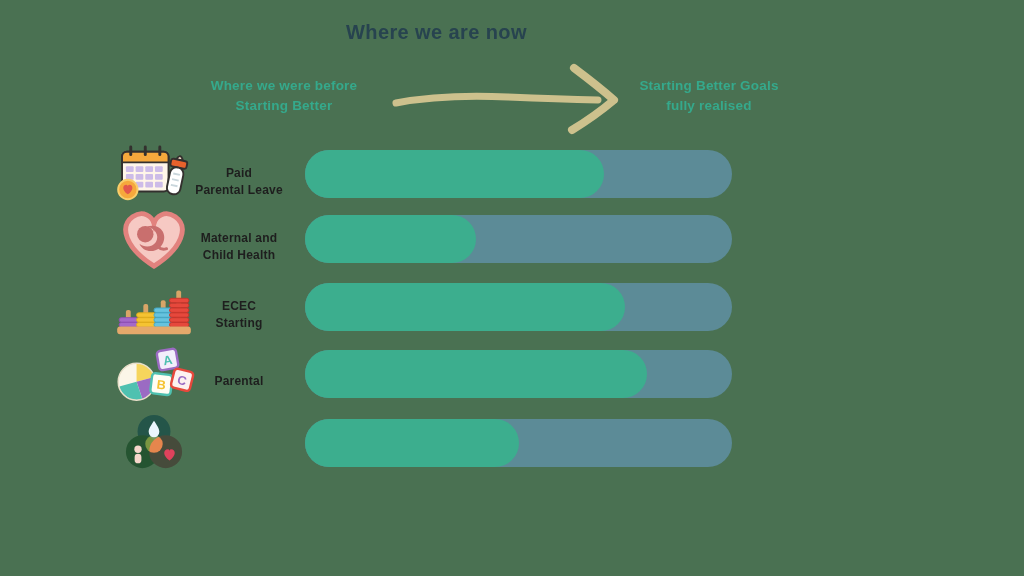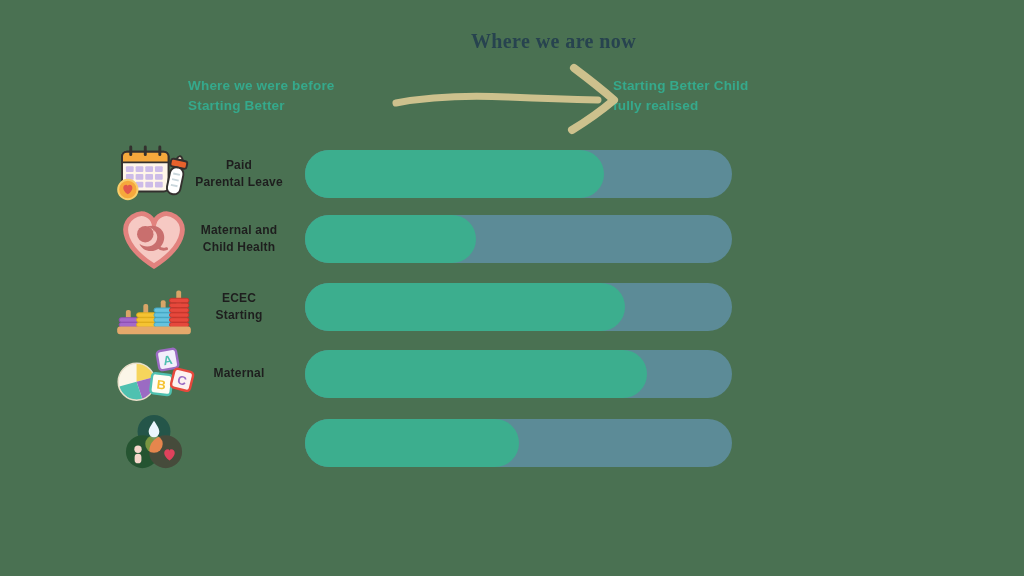--- a/index.html
+++ b/index.html
@@ -11,40 +11,40 @@
     --bar-track:#5C8B97;
     --bar-fill:#3CAE8E;
   }
   *{margin:0;padding:0;box-sizing:border-box;}
   body{font-family:"Liberation Sans",sans-serif;}
   #stage{
     position:relative;width:1024px;height:576px;
     background:var(--background);overflow:hidden;
   }
   .chart-title{
-    position:absolute;left:346px;top:30px;width:290px;
-    text-align:right;font-size:20px;font-weight:bold;
-    color:var(--title-text);letter-spacing:.4px;font-family:Liberation Serif, serif;
+    position:absolute;left:346px;top:21px;width:290px;
+    text-align:left;font-size:20px;font-weight:bold;
+    color:var(--title-text);letter-spacing:.4px;
   }
   .stage-label{
-    position:absolute;top:76px;width:192px;text-align:left;
+    position:absolute;top:76px;width:192px;text-align:center;
     font-size:13.5px;font-weight:bold;line-height:1.45;
     color:var(--header-text);white-space:pre-line;letter-spacing:.2px;
   }
   .stage-label.left{left:188px;}
   .stage-label.right{left:613px;}
   .arrow-wrap{position:absolute;left:388px;top:58px;width:245px;height:80px;}
   .row{position:absolute;left:0;width:1024px;height:64px;}
   .row .icon-box{
     position:absolute;left:110px;top:0;width:88px;height:64px;
     display:flex;align-items:center;justify-content:center;
   }
   .row .icon-box svg{width:84px;height:62px;}
   .row .label{
-    position:absolute;left:176px;top:0;width:126px;height:64px;
+    position:absolute;left:176px;top:8px;width:126px;height:64px;
     display:flex;align-items:center;justify-content:center;
     text-align:center;font-size:12px;font-weight:bold;line-height:1.45;
     color:var(--row-label-text);white-space:pre-line;letter-spacing:.2px;
   }
   .row .bar-track{
     position:absolute;left:305px;top:8px;width:427px;height:48px;
     background:var(--bar-track);border-radius:24px;
   }
   .row .bar-fill{
     position:absolute;left:0;top:0;height:48px;width:0;
@@ -54,21 +54,21 @@
 </style>
 </head>
 <body>
 
 <div id="stage">
 
   <div class="chart-title">Where we are now</div>
 
   <div class="stage-label left">Where we were before
 Starting Better</div>
-  <div class="stage-label right">Starting Better Child
+  <div class="stage-label right">Starting Better Goals
 fully realised</div>
 
   <div class="arrow-wrap">
     <svg viewBox="0 0 245 80" fill="none">
       <path d="M8 45 Q55 36 120 39 Q170 41 210 42" stroke="var(--arrow)" stroke-width="7" stroke-linecap="round"></path>
       <path d="M186 10 Q210 28 226 42 Q207 58 184 72" stroke="var(--arrow)" stroke-width="8" stroke-linecap="round" stroke-linejoin="round"></path>
     </svg>
   </div>
 
   <div class="row" style="top:142px">
@@ -183,21 +183,21 @@
         <g transform="rotate(7 48 43)">
           <rect x="37" y="32" width="21" height="21" rx="3.5" fill="#FFFDF4" stroke="#4FC1B0" stroke-width="2.5"></rect>
           <text x="47.5" y="43.5" font-size="13" fill="#F5C332" text-anchor="middle" dominant-baseline="central">B</text>
         </g>
         <g transform="rotate(14 69 38)">
           <rect x="59" y="28" width="20" height="20" rx="3.5" fill="#FDF1F0" stroke="#E6483C" stroke-width="2.5"></rect>
           <text x="69" y="39" font-size="13" fill="#9B6BC3" text-anchor="middle" dominant-baseline="central">C</text>
         </g>
       </svg>
     </div>
-    <div class="label">Maternal</div>
+    <div class="label">Parental</div>
     <div class="bar-track">
       <div class="bar-fill" style="width: 80%;"></div>
     </div>
   </div>
 
   <div class="row" style="top:411px">
     <div class="icon-box">
       <svg viewBox="0 0 80 64">
         <circle cx="40" cy="33" r="9" fill="#F2CB6C"></circle>
         <g style="mix-blend-mode:multiply">

